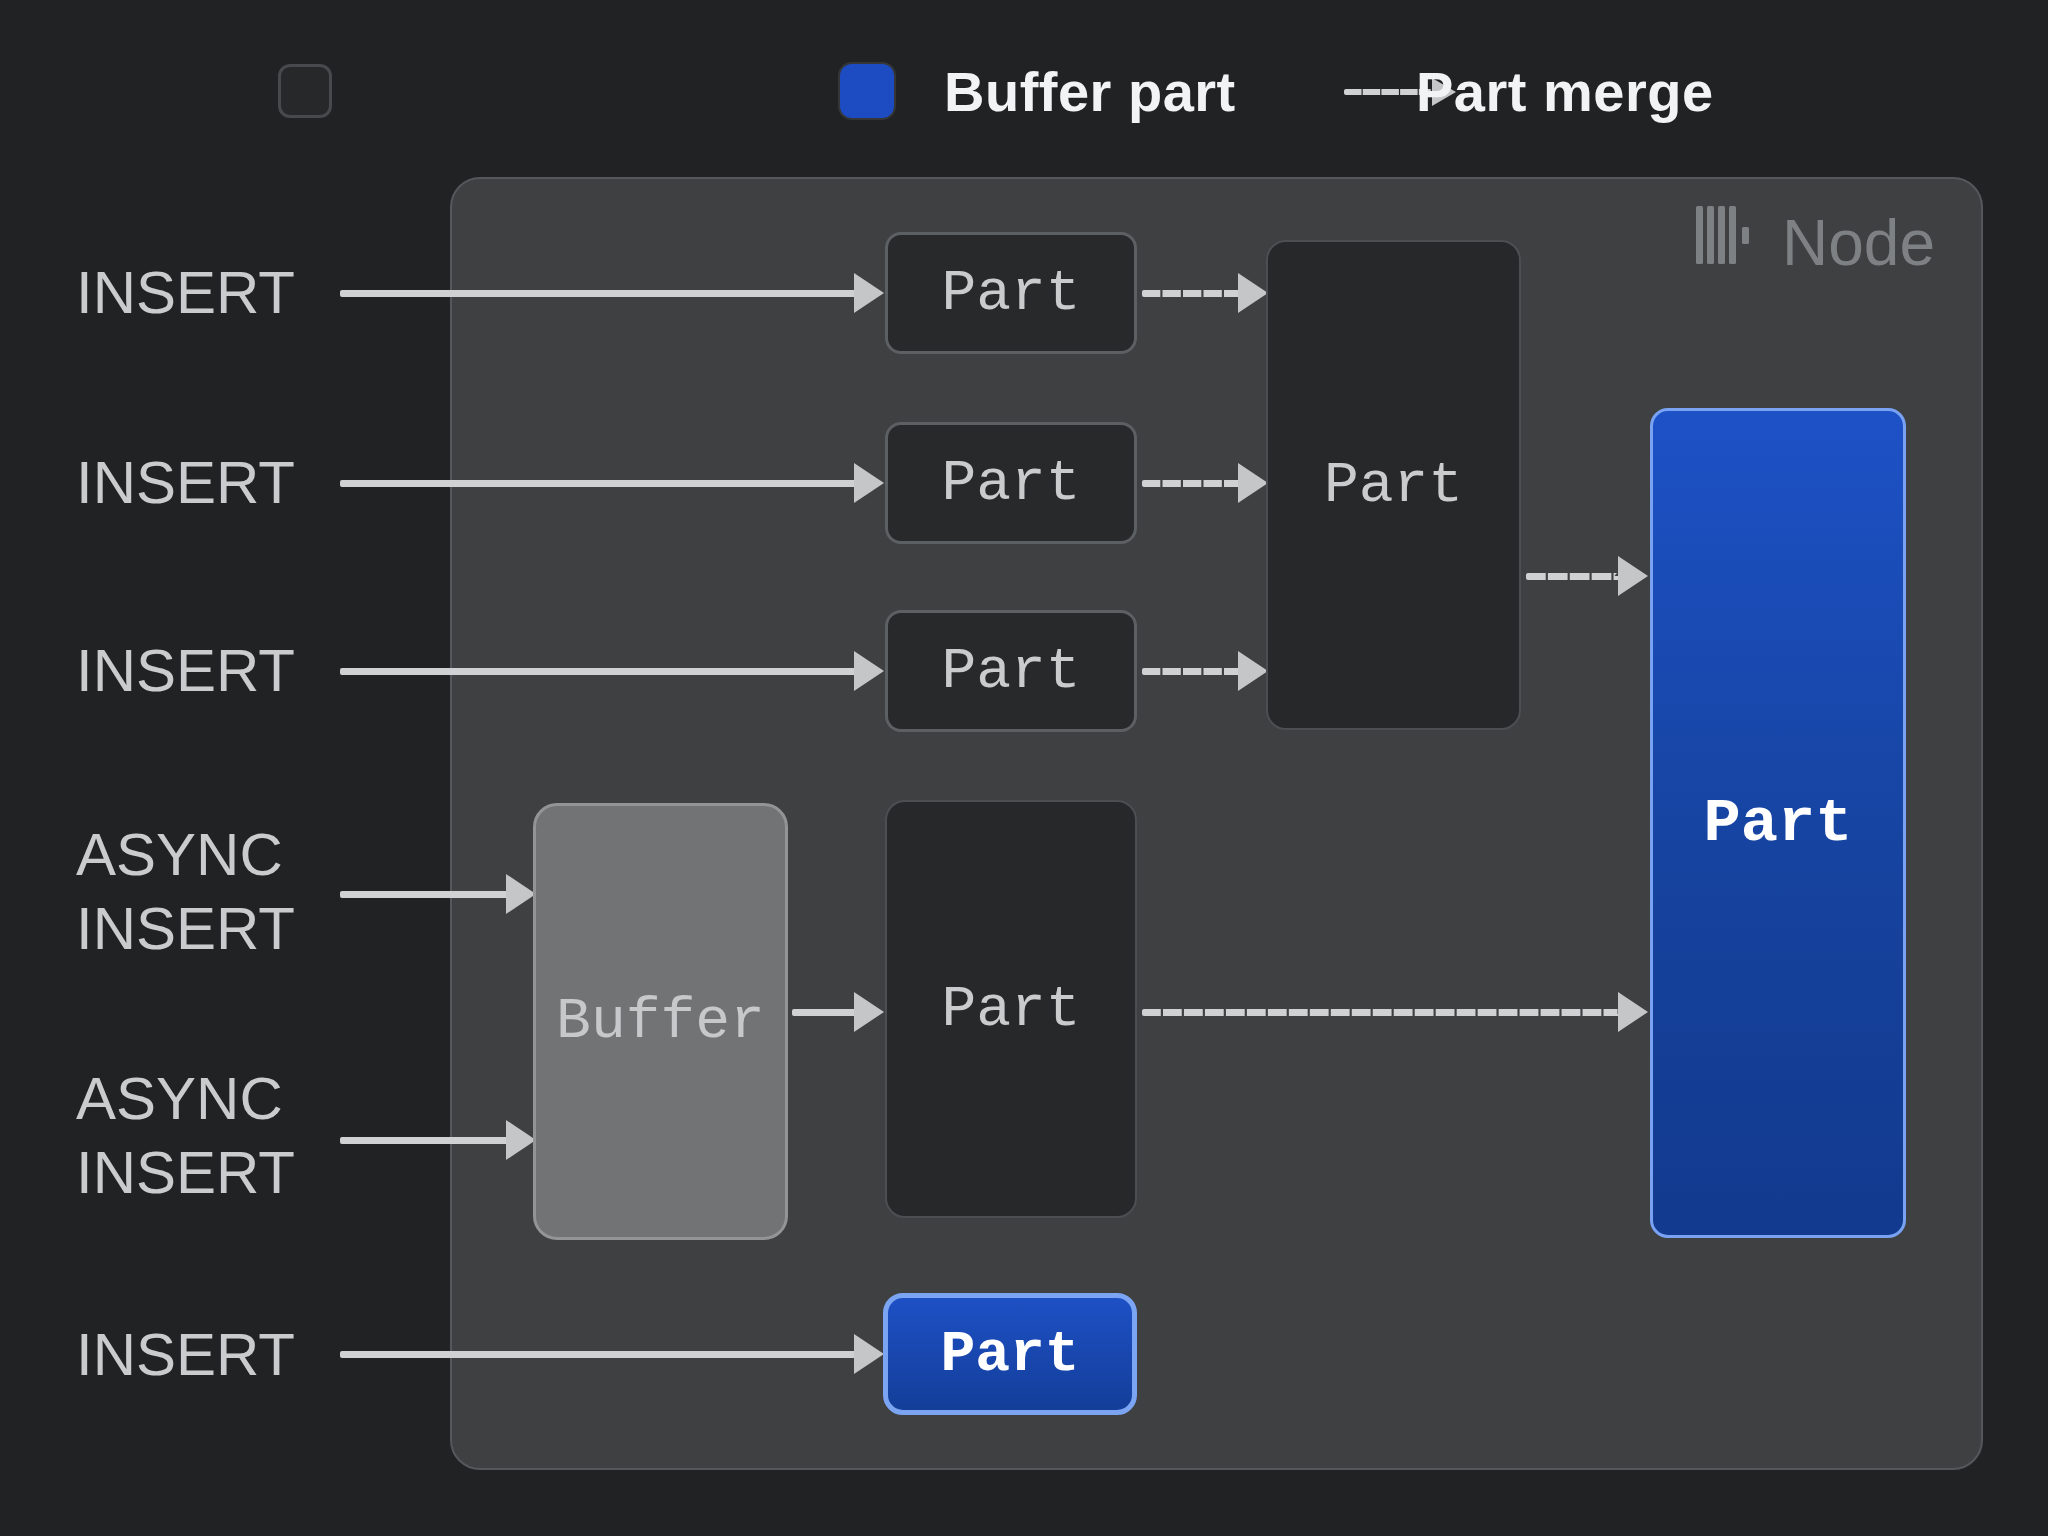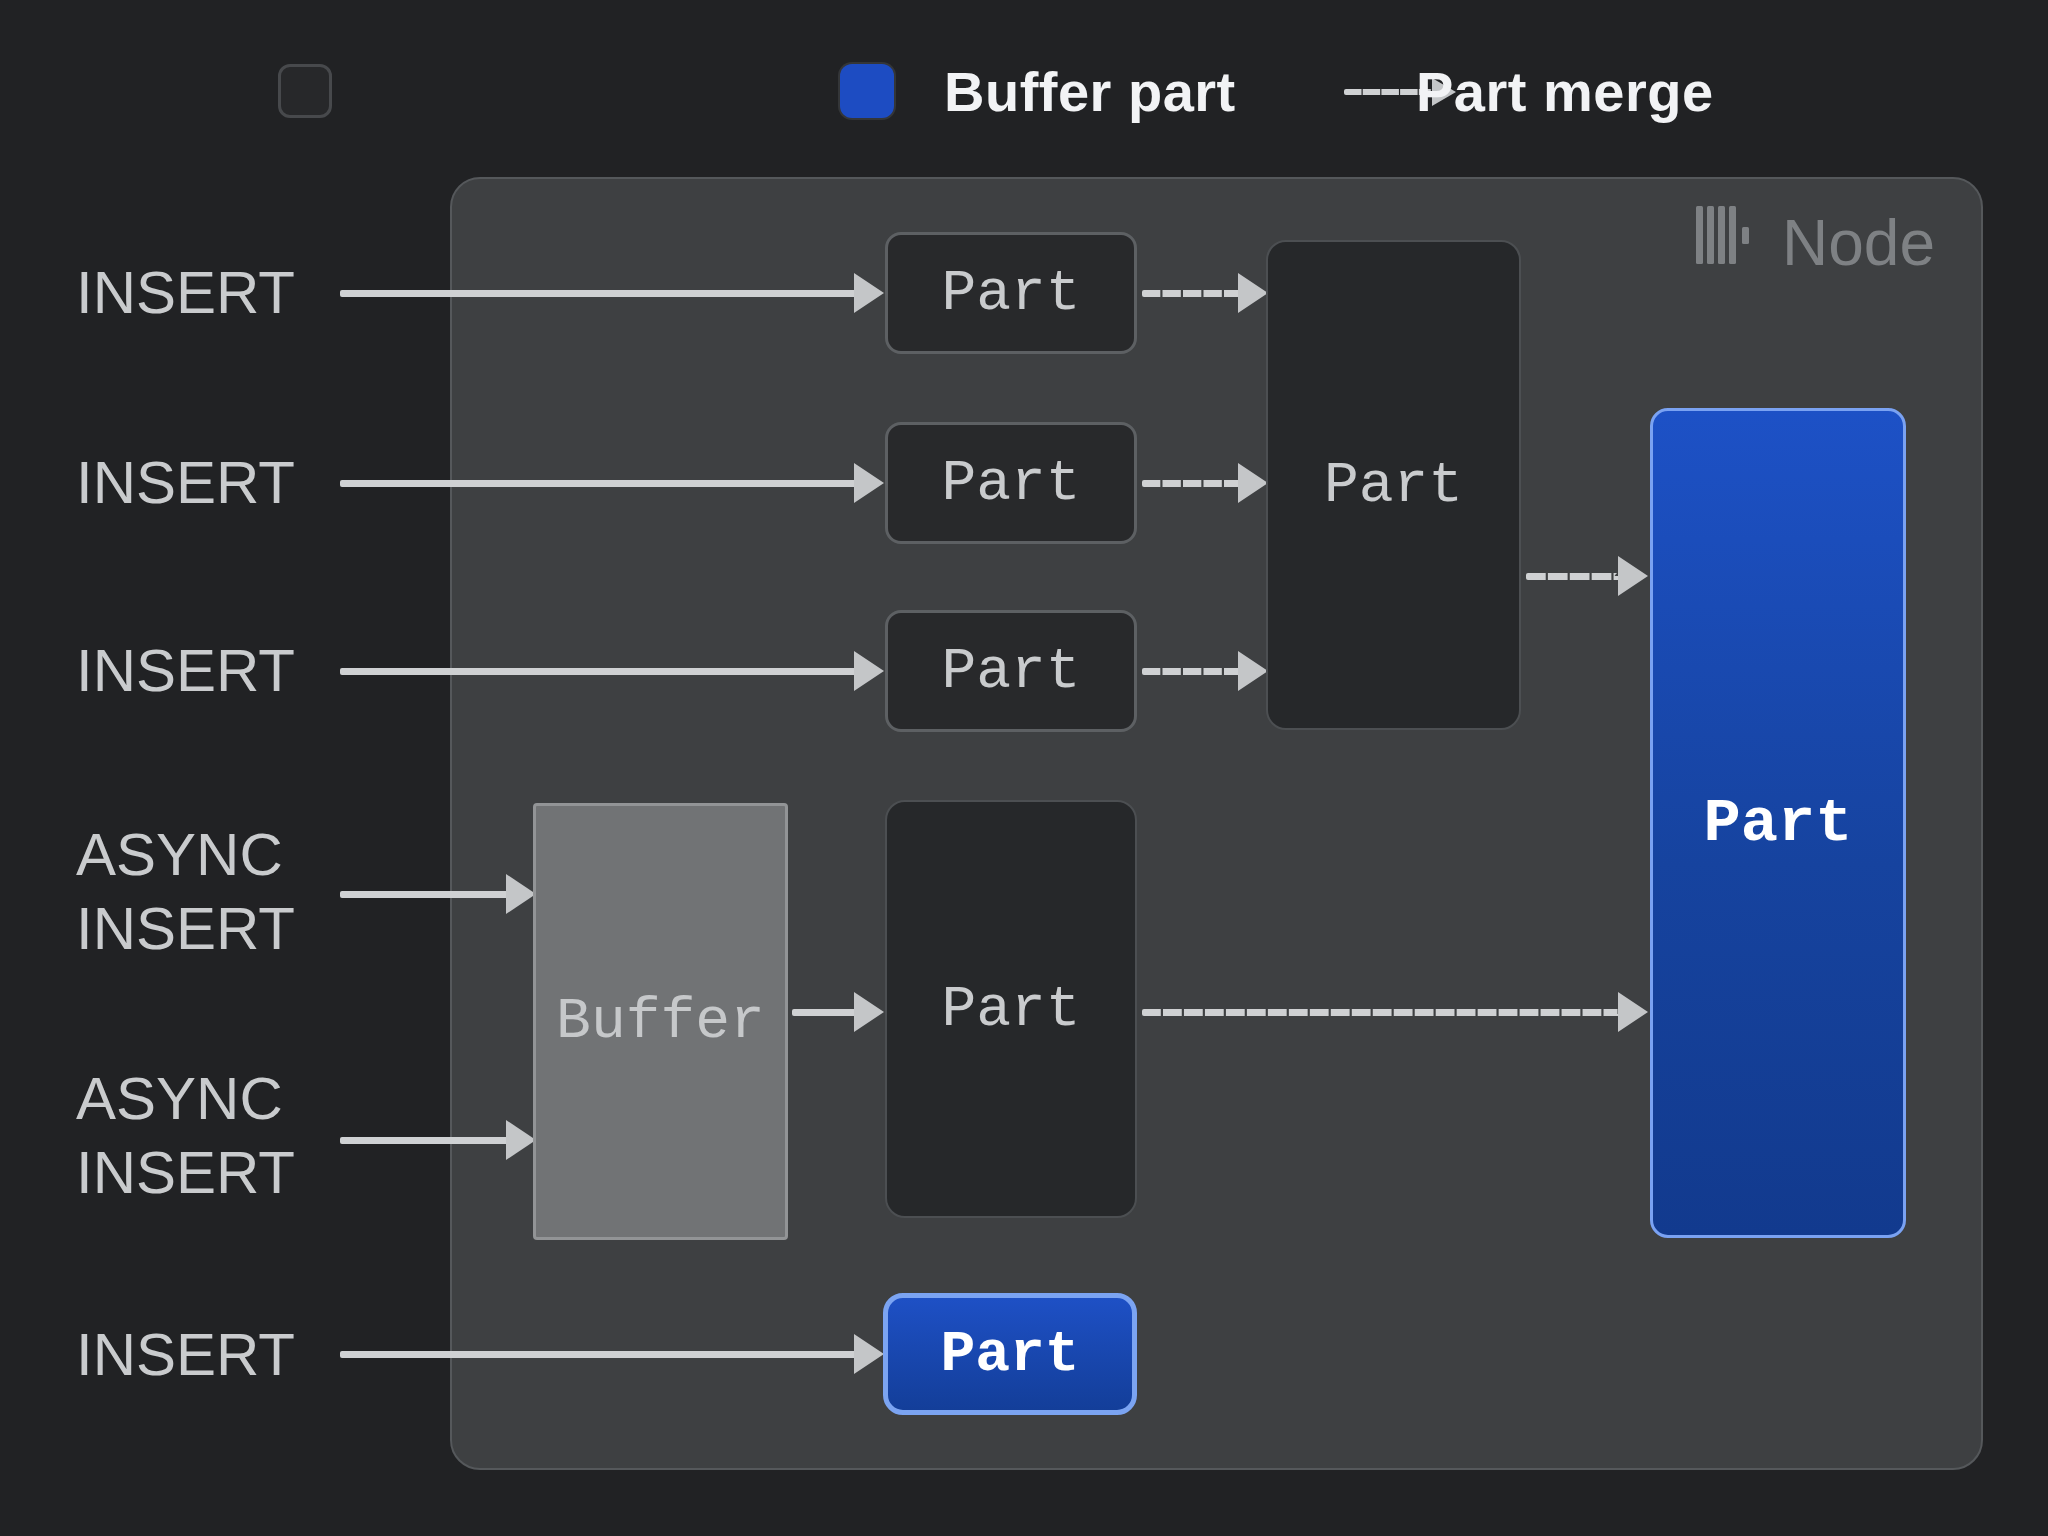--- a/index.html
+++ b/index.html
@@ -60,21 +60,21 @@
   }
   .part-sm{
     left:885px;width:252px;height:122px;
     background:#28292b;border:3px solid #5d6063;border-radius:16px;
   }
   .part-tall{
     background:#26282a;border:2px solid #4c4f52;border-radius:20px;
   }
   .buffer-box{
     left:533px;top:803px;width:255px;height:437px;
-    background:#717375;border:3px solid #929496;border-radius:4px;color:#c6c8ca;
+    background:#717375;border:3px solid #929496;border-radius:24px;color:#c6c8ca;
   }
   .part-blue-lg{
     left:1650px;top:408px;width:256px;height:830px;
     background:linear-gradient(180deg,#1d51c6 0%,#16439f 55%,#123a8e 100%);
     border:3px solid #7aa2f2;border-radius:18px;
     color:#ffffff;font-size:62px;font-weight:600;
   }
   .part-blue-sm{
     left:883px;top:1293px;width:254px;height:122px;
     background:linear-gradient(180deg,#1e50c5 0%,#133e99 100%);

